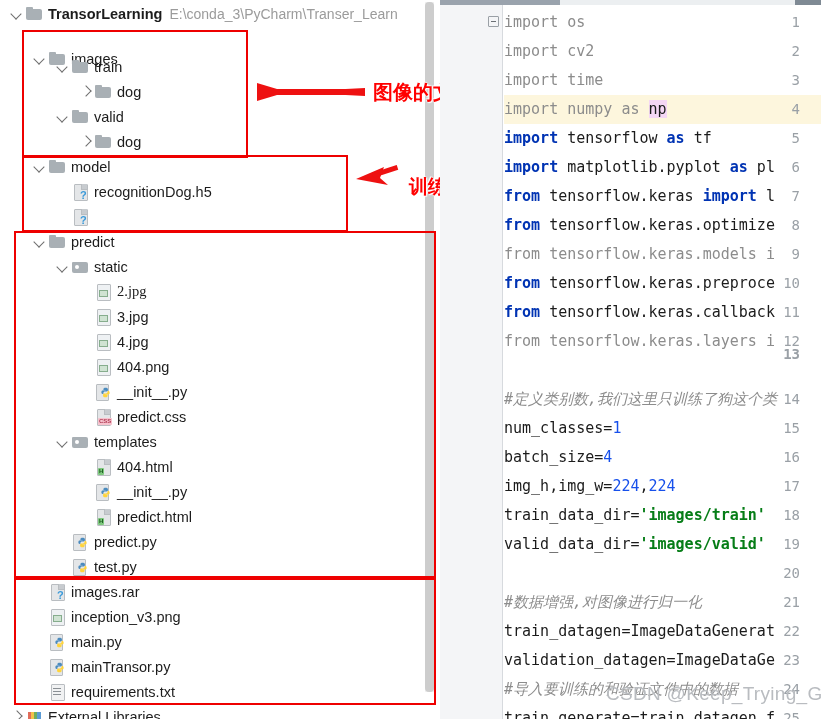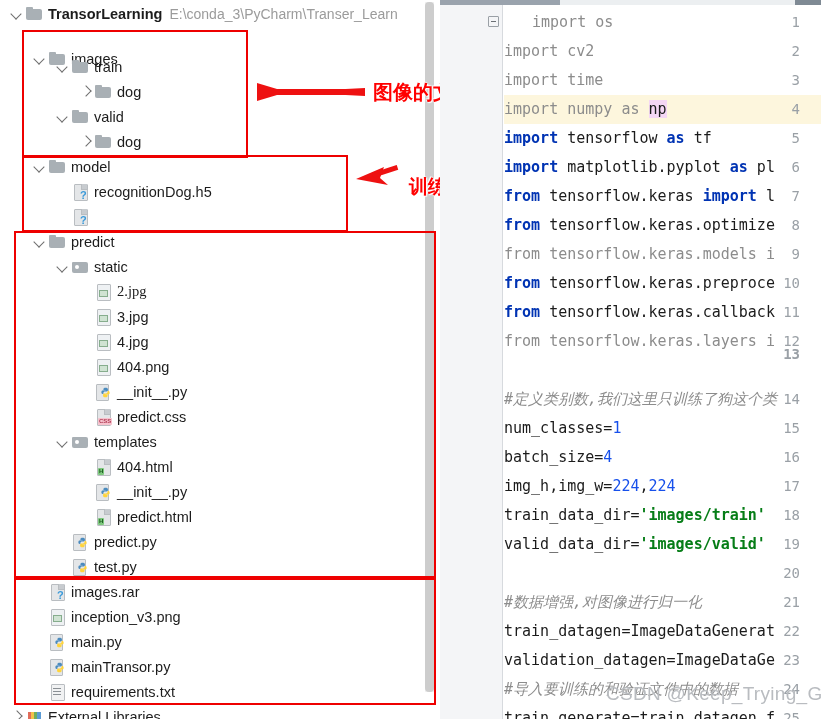--- a/index.html
+++ b/index.html
@@ -603,21 +603,21 @@
     <div id="editor-topbar">
       <div class="tabshade"></div>
       <div class="tabshade2"></div>
     </div>
     <div id="gutter"></div>
     <div id="editor-lines">
         <div class="ln" style="top: 8px;">1</div>
         <div class="fold" style="top: 8px;">
           <span class="fbox"></span>
         </div>
-        <div class="codeline" style="top: 8px; margin-left: 28px;"><span class="mod">import </span><span class="mod">os</span></div>
+        <div class="codeline" style="top: 8px;"><span class="mod">import </span><span class="mod">os</span></div>
         <div class="ln" style="top: 37px;">2</div>
         <div class="codeline" style="top: 37px;"><span class="mod">import </span><span class="mod">cv2</span></div>
         <div class="ln" style="top: 66px;">3</div>
         <div class="codeline" style="top: 66px;"><span class="mod">import </span><span class="mod">time</span></div>
         <div class="hl-row" style="top: 95px;"></div>
         <div class="ln" style="top: 95px;">4</div>
         <div class="codeline" style="top: 95px;"><span class="mod">import </span><span class="mod">numpy </span><span class="mod">as </span><span class="np">np</span></div>
         <div class="ln" style="top: 124px;">5</div>
         <div class="codeline" style="top: 124px;"><span class="kw">import</span><span class="plain"> tensorflow </span><span class="kw">as</span><span class="plain"> tf</span></div>
         <div class="ln" style="top: 153px;">6</div>

